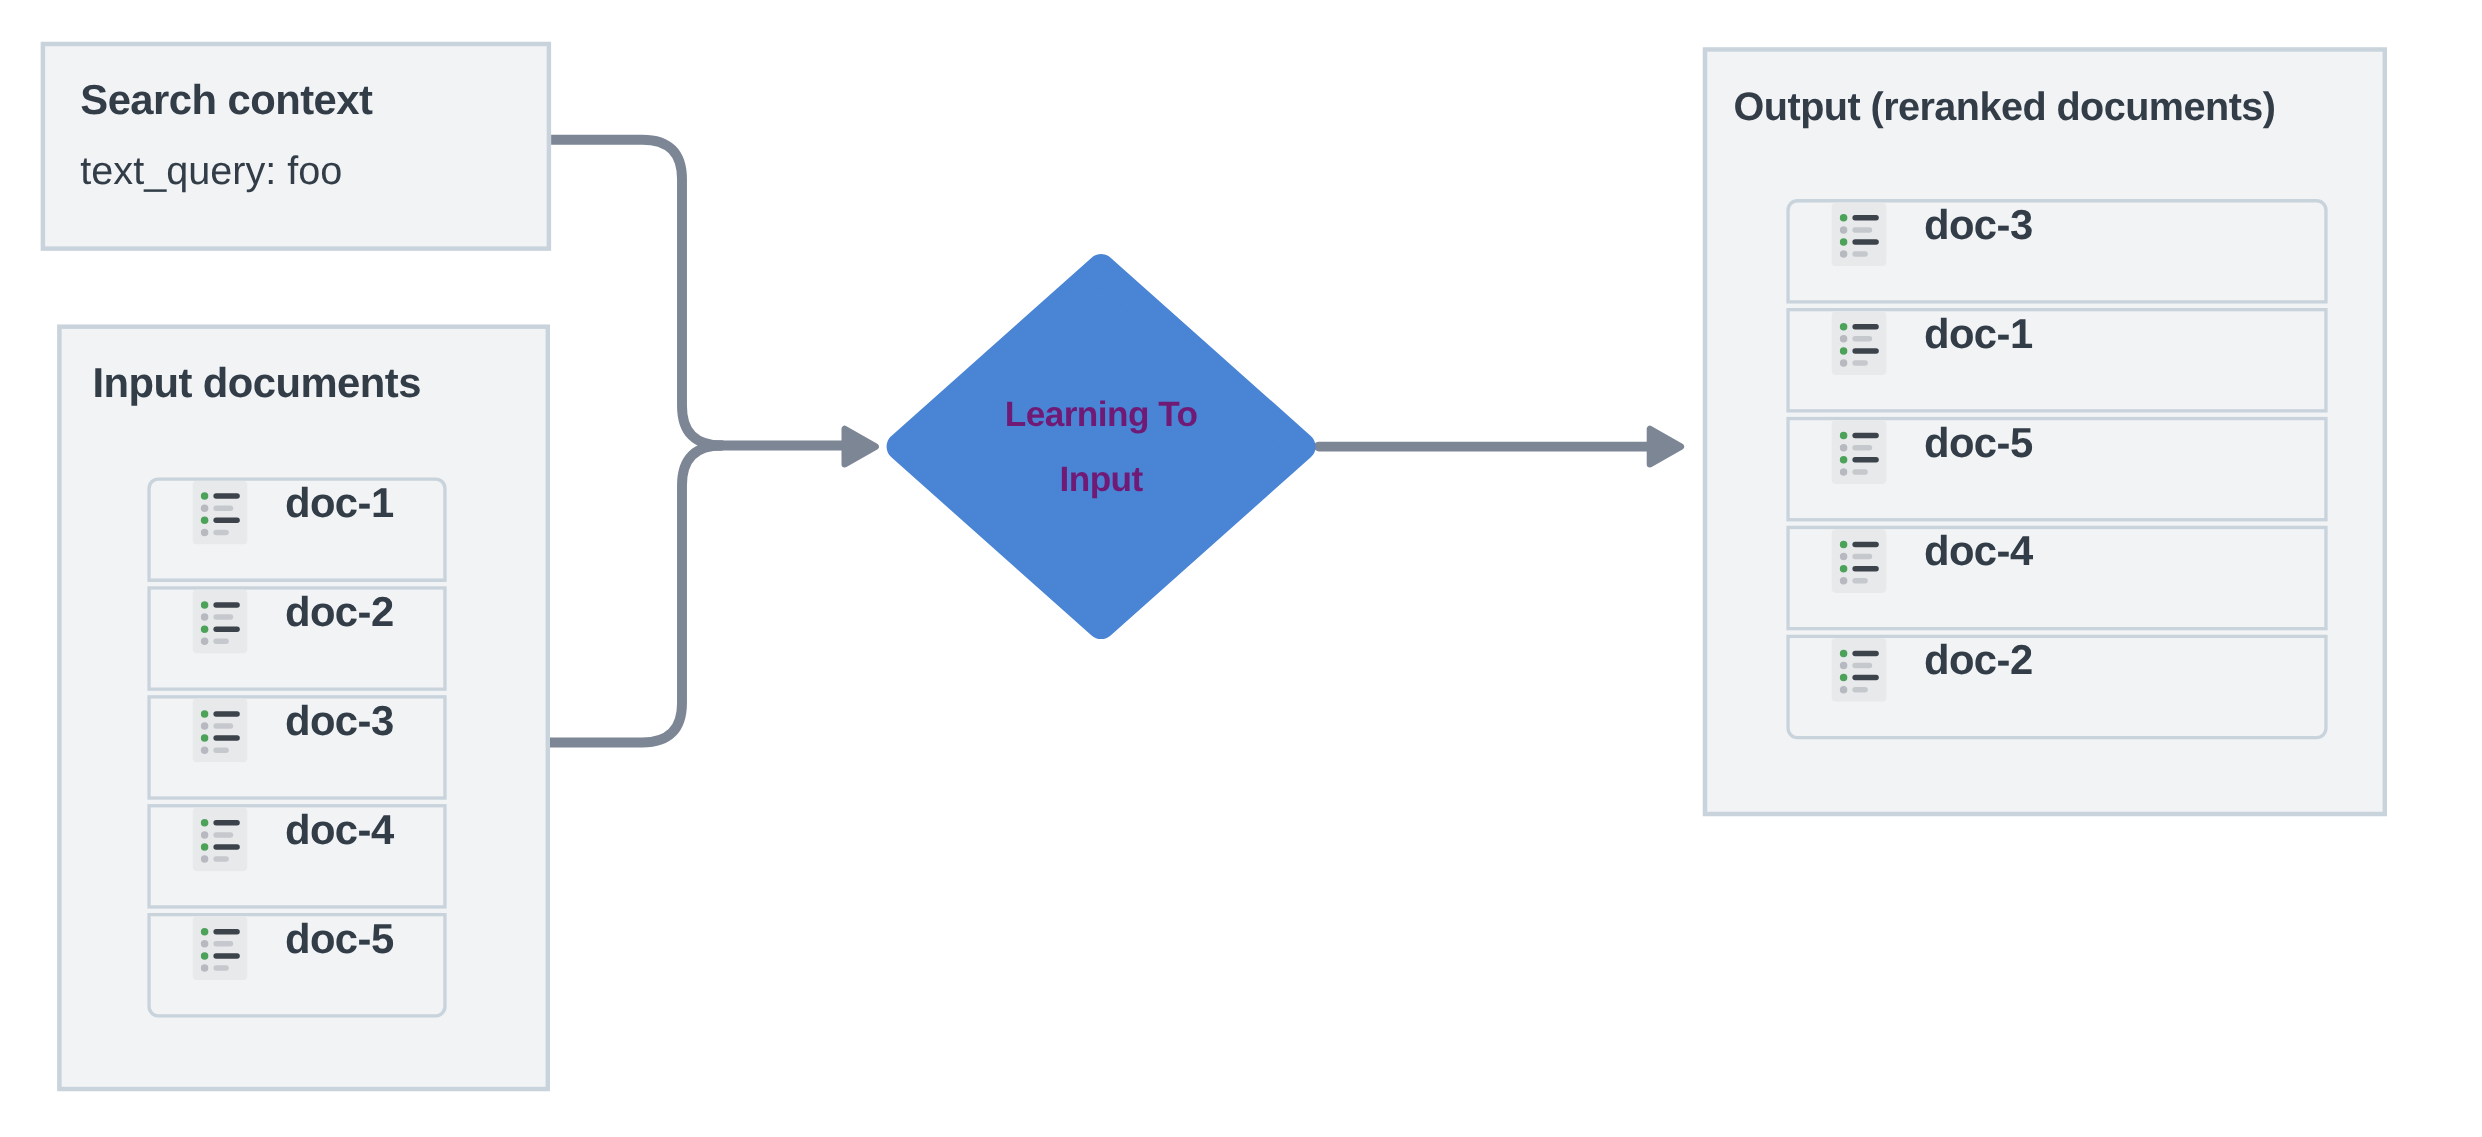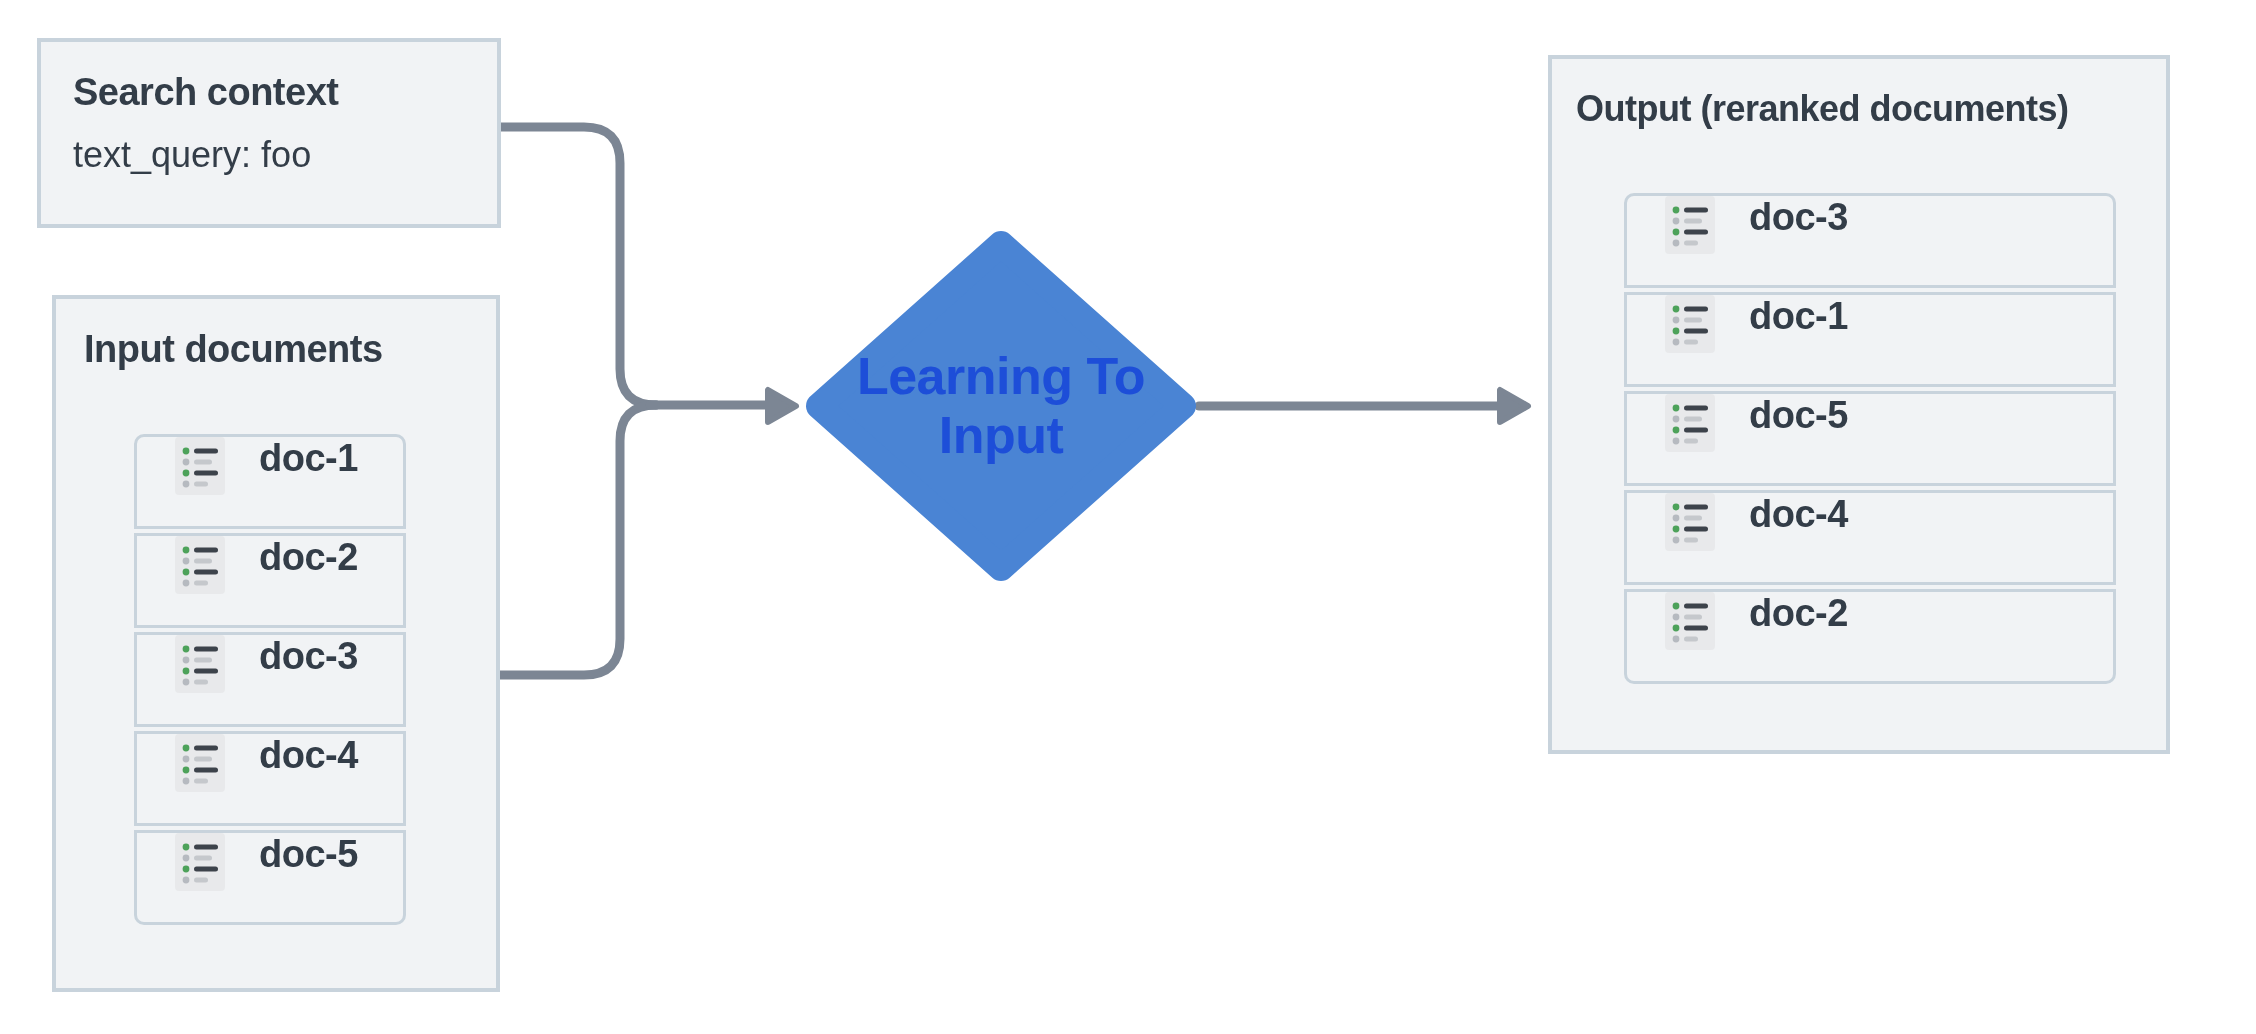--- a/index.html
+++ b/index.html
@@ -18,41 +18,41 @@
     box-sizing:border-box;
   }
   .box-title{
     font-weight:bold;font-size:38px;line-height:44px;letter-spacing:-0.5px;
     margin:28px 16px 0 0;white-space:nowrap;
   }
   .box-search{left:37px;top:38px;width:464px;height:190px;padding-left:32px;}
   .query-line{font-size:36px;line-height:42px;margin-top:20px;white-space:nowrap;}
 
   .box-input{left:52px;top:295px;width:448px;height:697px;padding-left:28px;}
-  .box-output{left:1548px;top:55px;width:622px;height:699px;padding-left:24px;}
+  .box-output{left:1548px;top:43px;width:622px;height:699px;padding-left:24px;}
   .box-output .box-title{font-size:36px;}
 
   .doc-list{
     position:absolute;display:flex;flex-direction:column;gap:4px;
   }
   .doc-list-input{left:78px;top:135px;width:272px;}
   .doc-list-output{left:72px;top:134px;width:492px;}
   .doc-cell{
     box-sizing:border-box;height:95px;background:#f1f3f5;
     border:3px solid #c8d3dc;display:flex;align-items:flex-start;
     padding-left:38px;
   }
   .doc-cell:first-child{border-radius:10px 10px 0 0;}
   .doc-cell:last-child{border-radius:0 0 10px 10px;}
   .doc-icon{width:50px;height:58px;flex:0 0 auto;}
   .doc-label{font-weight:bold;font-size:38px;letter-spacing:-0.5px;margin-left:34px;white-space:nowrap;}
 
   .diamond-label{
     position:absolute;left:801px;top:347px;width:400px;
-    text-align:center;color:#1d4ed8;font-weight:bold;font-size:52px;
+    text-align:center;color:#701a75;font-weight:bold;font-size:32px;
     line-height:59px;letter-spacing:-0.5px;
   }
   .hidden-defs{position:absolute;width:0;height:0;overflow:hidden;}
 </style>
 </head>
 <body>
 
 <svg class="hidden-defs" aria-hidden="true">
   <defs>
     <g id="docicon">

